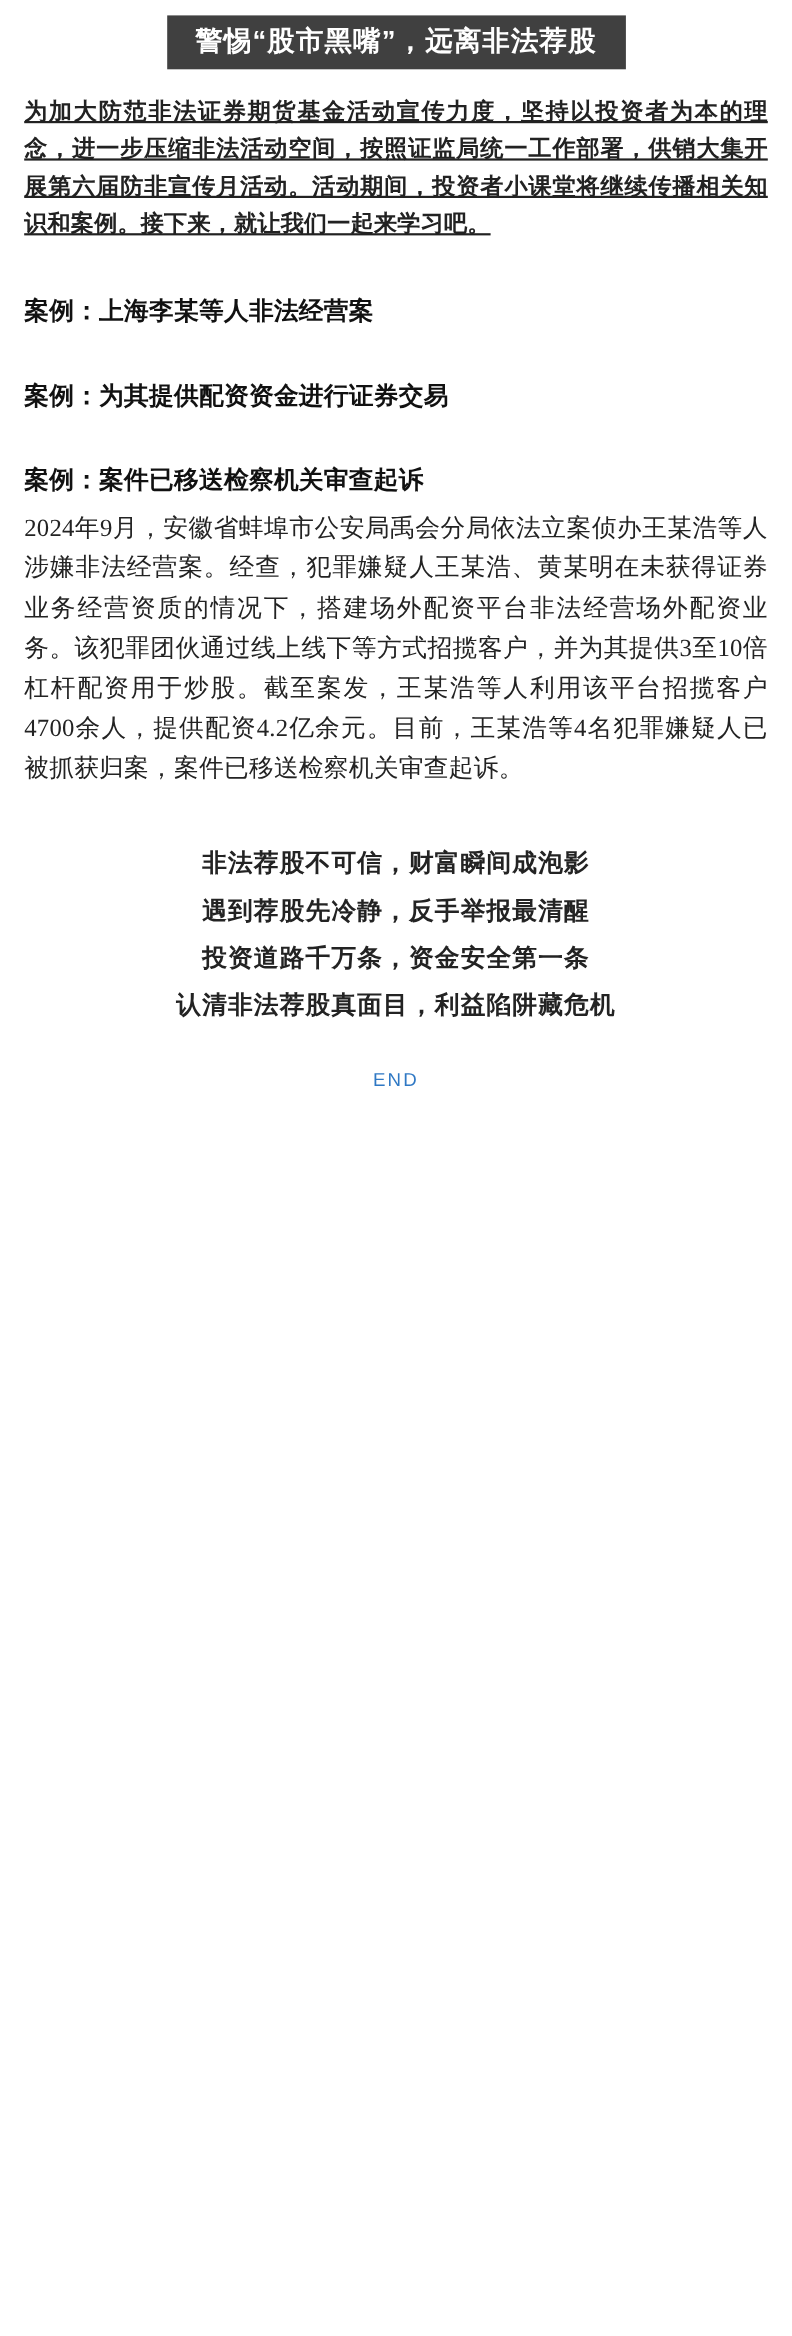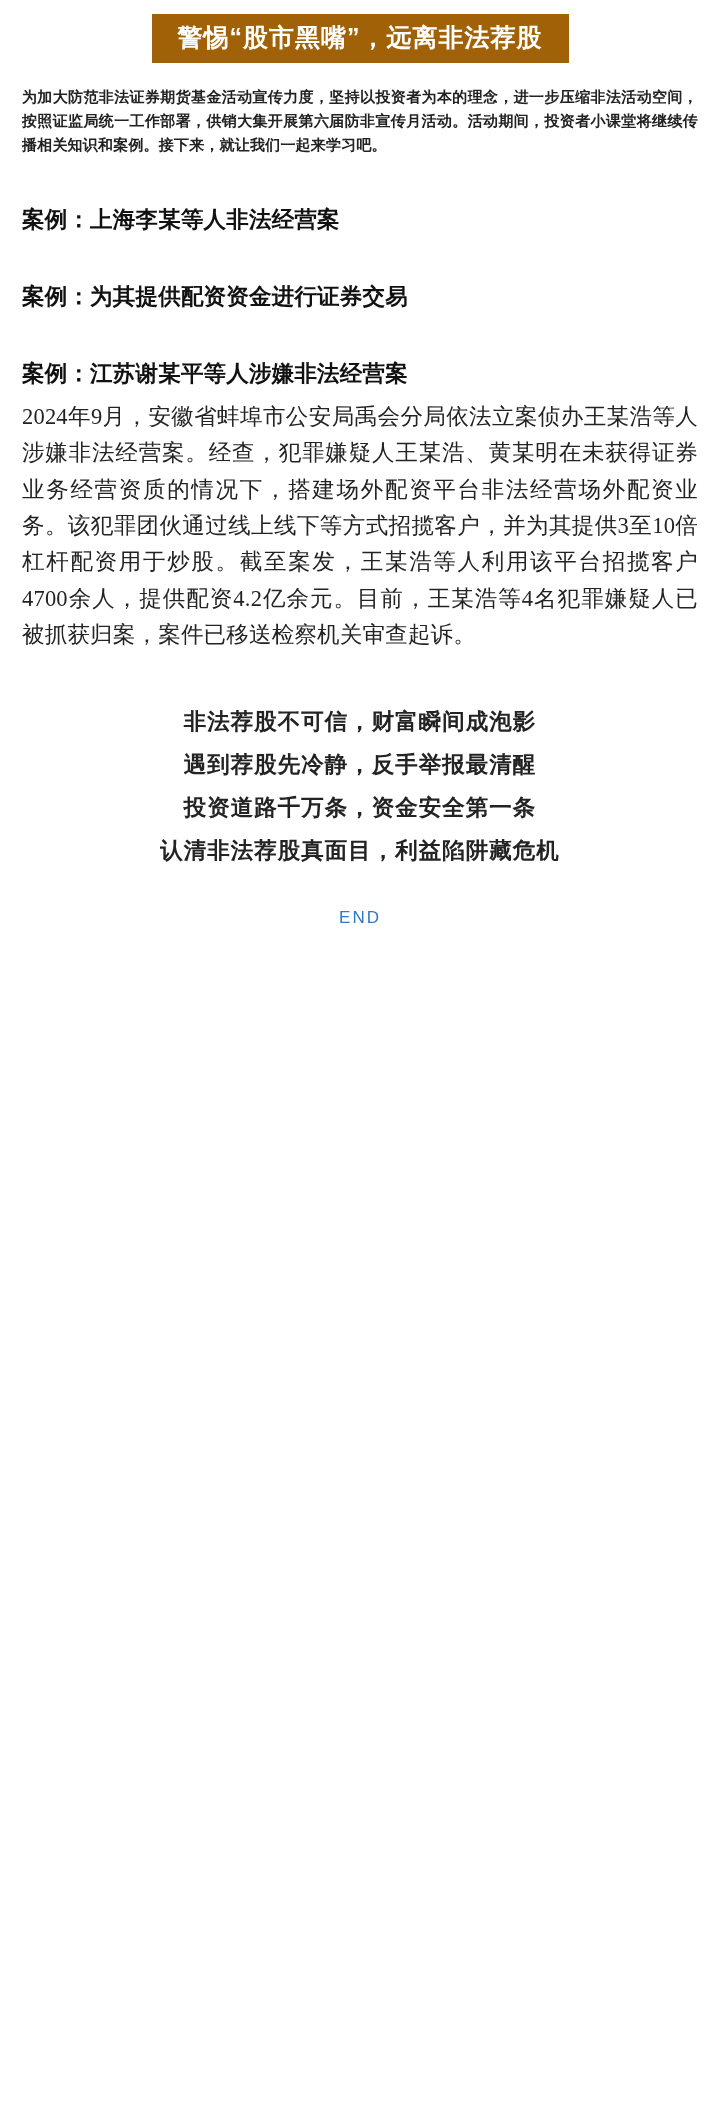--- a/index.html
+++ b/index.html
@@ -21,41 +21,42 @@
     position: relative;
   }
   
   .banner-wrap {
     padding-top: 14px;
     display: flex;
     justify-content: center;
   }
   .banner {
     display: inline-block;
-    background: #a16207;
+    background: #404040;
     color: #ffffff;
     font-family: "Liberation Sans", "DejaVu Sans", sans-serif;
     font-weight: bold;
     font-size: 25px;
     letter-spacing: 1px;
     padding: 9px 26px 11px 26px;
     line-height: 1.15;
     white-space: nowrap;
   }
   
   .intro {
-    font-size: 15px;
+    font-size: 21px;
     line-height: 1.62;
     text-align: justify;
     text-justify: inter-ideograph;
     margin: 22px 0 0 0;
     color: #222222;
     letter-spacing: 0.2px;
     font-weight: bold;
     font-family: "Liberation Sans", "DejaVu Sans", sans-serif;
+    text-decoration: underline;
   }
   .case-title {
     font-size: 22.5px;
     font-weight: bold;
     font-family: "Liberation Sans", "DejaVu Sans", sans-serif;
     margin: 46px 0 10px 0;
     color: #111111;
     letter-spacing: 0.2px;
   }
   .case-body {
@@ -96,21 +97,21 @@
   <div class="banner-wrap">
     <div class="banner">警惕“股市黑嘴”，远离非法荐股</div>
   </div>
 
   <p class="intro">为加大防范非法证券期货基金活动宣传力度，坚持以投资者为本的理念，进一步压缩非法活动空间，按照证监局统一工作部署，供销大集开展第六届防非宣传月活动。活动期间，投资者小课堂将继续传播相关知识和案例。接下来，就让我们一起来学习吧。</p>
 
   <h2 class="case-title">案例：上海李某等人非法经营案</h2>
 
   <h2 class="case-title">案例：为其提供配资资金进行证券交易</h2>
 
-  <h2 class="case-title">案例：江苏谢某平等人涉嫌非法经营案</h2>
+  <h2 class="case-title">案例：案件已移送检察机关审查起诉</h2>
   <p class="case-body">2024年9月，安徽省蚌埠市公安局禹会分局依法立案侦办王某浩等人涉嫌非法经营案。经查，犯罪嫌疑人王某浩、黄某明在未获得证券业务经营资质的情况下，搭建场外配资平台非法经营场外配资业务。该犯罪团伙通过线上线下等方式招揽客户，并为其提供3至10倍杠杆配资用于炒股。截至案发，王某浩等人利用该平台招揽客户4700余人，提供配资4.2亿余元。目前，王某浩等4名犯罪嫌疑人已被抓获归案，案件已移送检察机关审查起诉。</p>
 
   <div class="slogans">
     <div class="slogan-line">非法荐股不可信，财富瞬间成泡影</div>
     <div class="slogan-line">遇到荐股先冷静，反手举报最清醒</div>
     <div class="slogan-line">投资道路千万条，资金安全第一条</div>
     <div class="slogan-line">认清非法荐股真面目，利益陷阱藏危机</div>
   </div>
 
   <div class="end">END</div>

